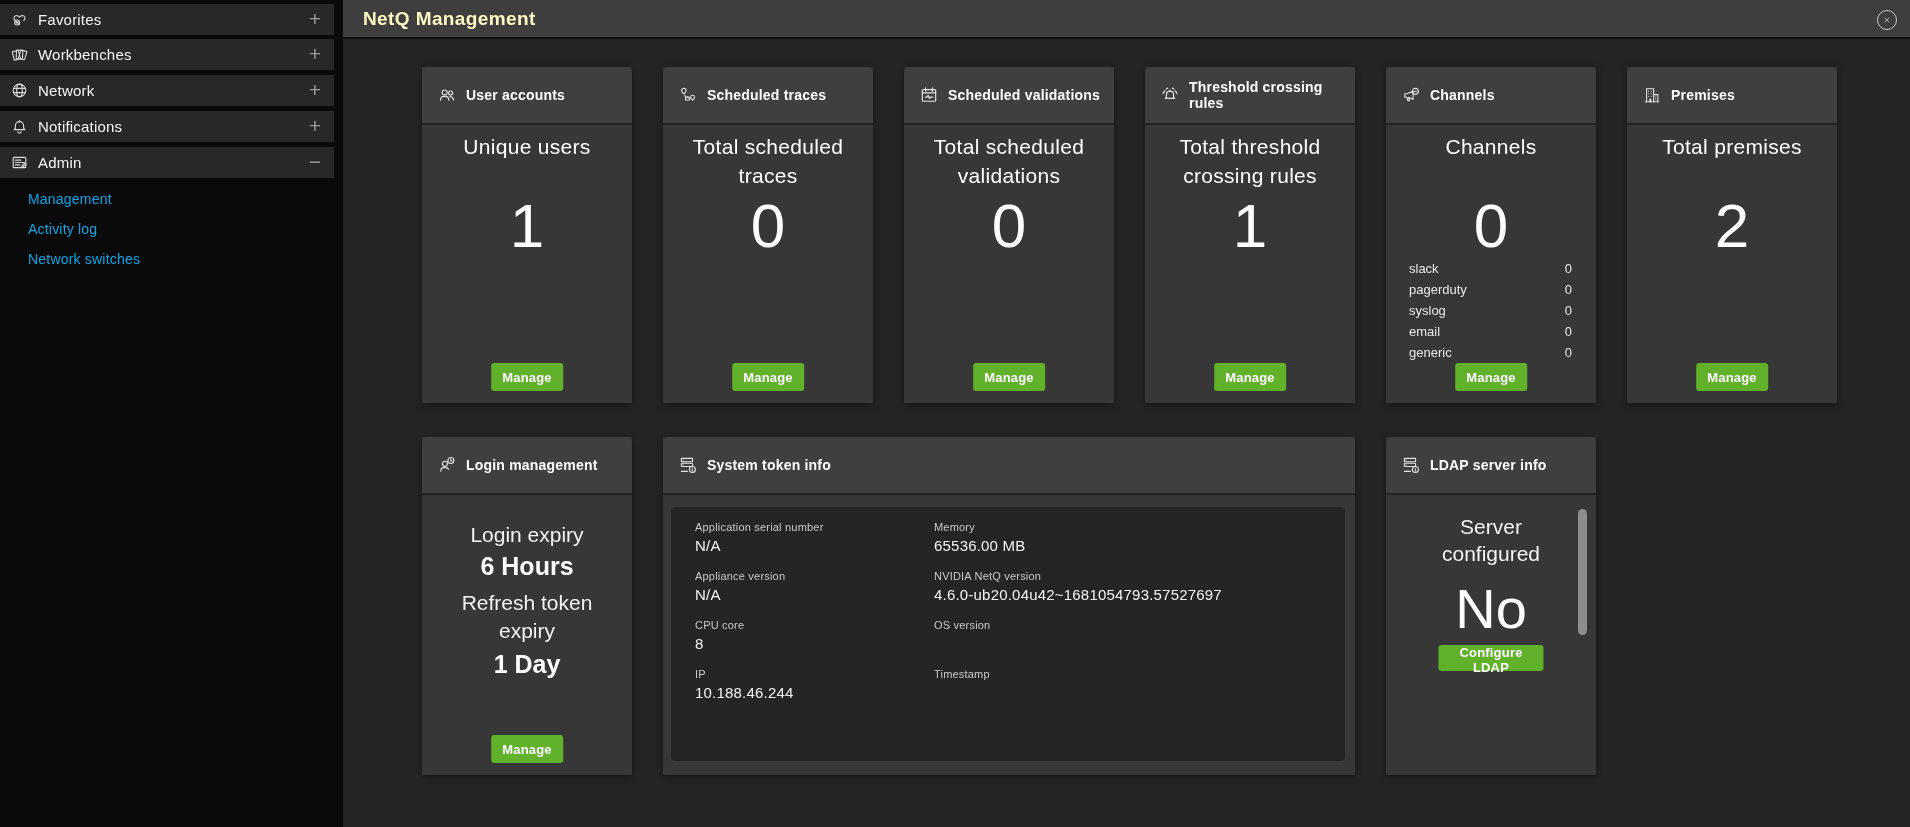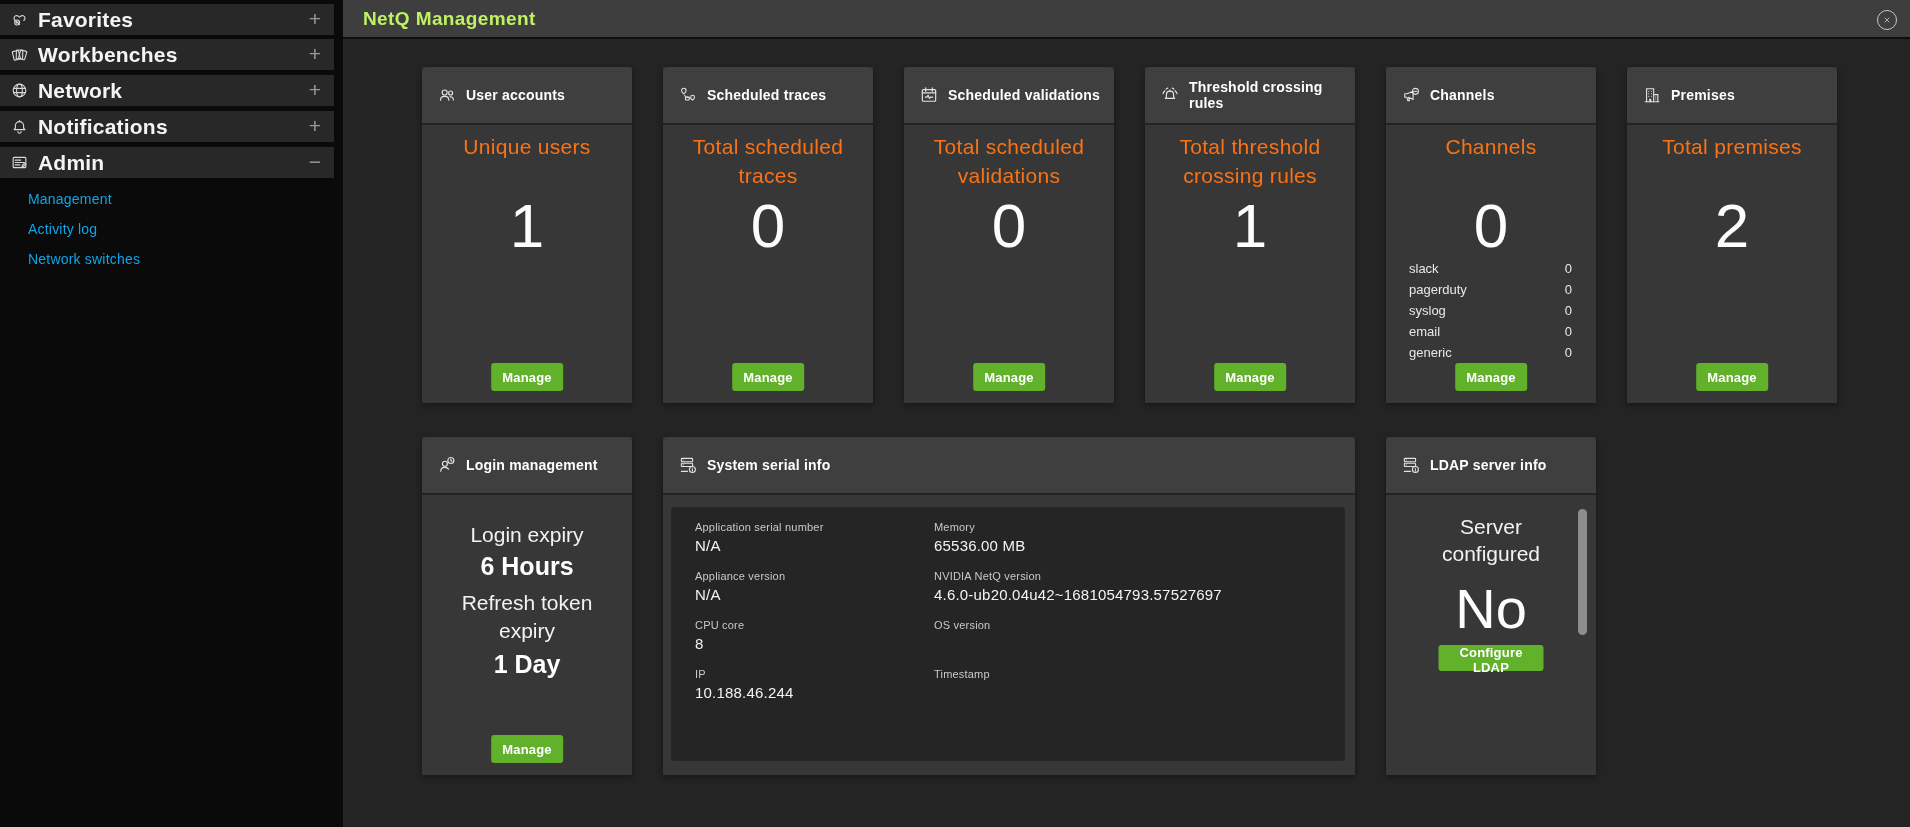--- a/index.html
+++ b/index.html
@@ -4,42 +4,42 @@
 <style>
   * { margin:0; padding:0; box-sizing:border-box; }
   html,body { width:1910px; height:827px; background:#0a0a0a; overflow:hidden;
               font-family:"Liberation Sans", sans-serif; }
 
   
   #sidebar { position:absolute; left:0; top:0; width:334px; height:827px; background:#0a0a0a; }
   .side-item { position:absolute; left:0; width:334px; height:31px; background:#282828;
                display:flex; align-items:center; padding-left:10px; cursor:pointer; }
   .side-item .s-icon { width:19px; height:19px; color:#d9d9d9; display:inline-flex; }
-  .side-item .s-label { color:#f4f4f4; font-size:21px; font-weight:bold; margin-left:9px; letter-spacing:.2px;text-align:right; }
+  .side-item .s-label { color:#f4f4f4; font-size:15px; font-weight:normal; margin-left:9px; letter-spacing:.2px;text-align:right; }
   .side-item .s-toggle { position:absolute; right:9px; top:3px; color:#979797; font-size:21px; font-weight:300;
                width:20px; text-align:center; cursor:pointer; }
   .sub-item { position:absolute; left:28px; color:#0ea5e9; font-size:14px; cursor:pointer; letter-spacing:.2px; }
 
   
   #main { position:absolute; left:343px; top:0; width:1567px; height:827px; background:#242424; }
   #topbar { position:absolute; left:0; top:0; width:100%; height:39px; background:#3e3e3e;
             border-bottom:2px solid #0e0e0e; display:flex; align-items:center; }
-  #topbar .t-title { color:#bef264; font-size:19px; font-weight:bold; margin-left:20px; letter-spacing:.4px; }
+  #topbar .t-title { color:#fef9c3; font-size:19px; font-weight:bold; margin-left:20px; letter-spacing:.4px; }
   #close-btn { position:absolute; right:13px; top:10px; width:20px; height:20px; border:1.5px solid #c7c7c7;
             border-radius:50%; color:#c7c7c7; display:flex; align-items:center; justify-content:center;
             font-size:13px; line-height:1; cursor:pointer; }
 
   
   .card { position:absolute; background:#373737; border-radius:1px; box-shadow:0 2px 6px rgba(0,0,0,.4); }
   .card-header { position:absolute; left:0; top:0; right:0; height:58px; background:#3f3f3f;
             border-bottom:2px solid #232323; border-radius:6px 6px 0 0;
             display:flex; align-items:center; padding:0 12px 0 15px; }
   .c-icon { width:20px; height:20px; color:#e2e2e2; flex:0 0 20px; display:inline-flex; }
   .c-title { color:#ffffff; font-size:14px; font-weight:bold; margin-left:9px; line-height:16px; letter-spacing:.2px; }
-  .card-sub { position:absolute; top:65px; left:10px; right:10px; text-align:center; color:#f97316;
+  .card-sub { position:absolute; top:65px; left:10px; right:10px; text-align:center; color:#ffffff;
             font-size:21px; font-weight:300; line-height:29px; letter-spacing:.3px; }
   .card-value { position:absolute; top:128px; left:0; width:100%; text-align:center; color:#fdfdfd;
             font-size:62px; font-weight:300; line-height:62px; }
   .btn { position:absolute; left:50%; transform:translateX(-50%); bottom:12px; height:28px;
             background:var(--accent,#61b22a); color:#ffffff; font-size:13px; font-weight:bold;
             border:none; border-radius:3px; padding:0 11px; cursor:pointer; letter-spacing:.2px;
             font-family:"Liberation Sans", sans-serif; }
 
   
   .chan-list { position:absolute; top:191px; left:0; right:0; }
@@ -323,21 +323,21 @@
     <button class="btn">Manage</button>
   </section>
 
   <section class="card" style="left:320px;top:437px;width:692px;height:338px">
     <div class="card-header">
       <span class="c-icon">
           <svg viewBox="0 0 24 24" width="20" height="20">
             <use href="#i-server"></use>
           </svg>
         </span>
-      <span class="c-title">System serial info</span>
+      <span class="c-title">System token info</span>
     </div>
     <div class="sys-panel">
       <div class="kv">
         <div class="k">Application serial number</div>
         <div class="v">N/A</div>
       </div>
       <div class="kv">
         <div class="k">Memory</div>
         <div class="v">65536.00 MB</div>
       </div>

